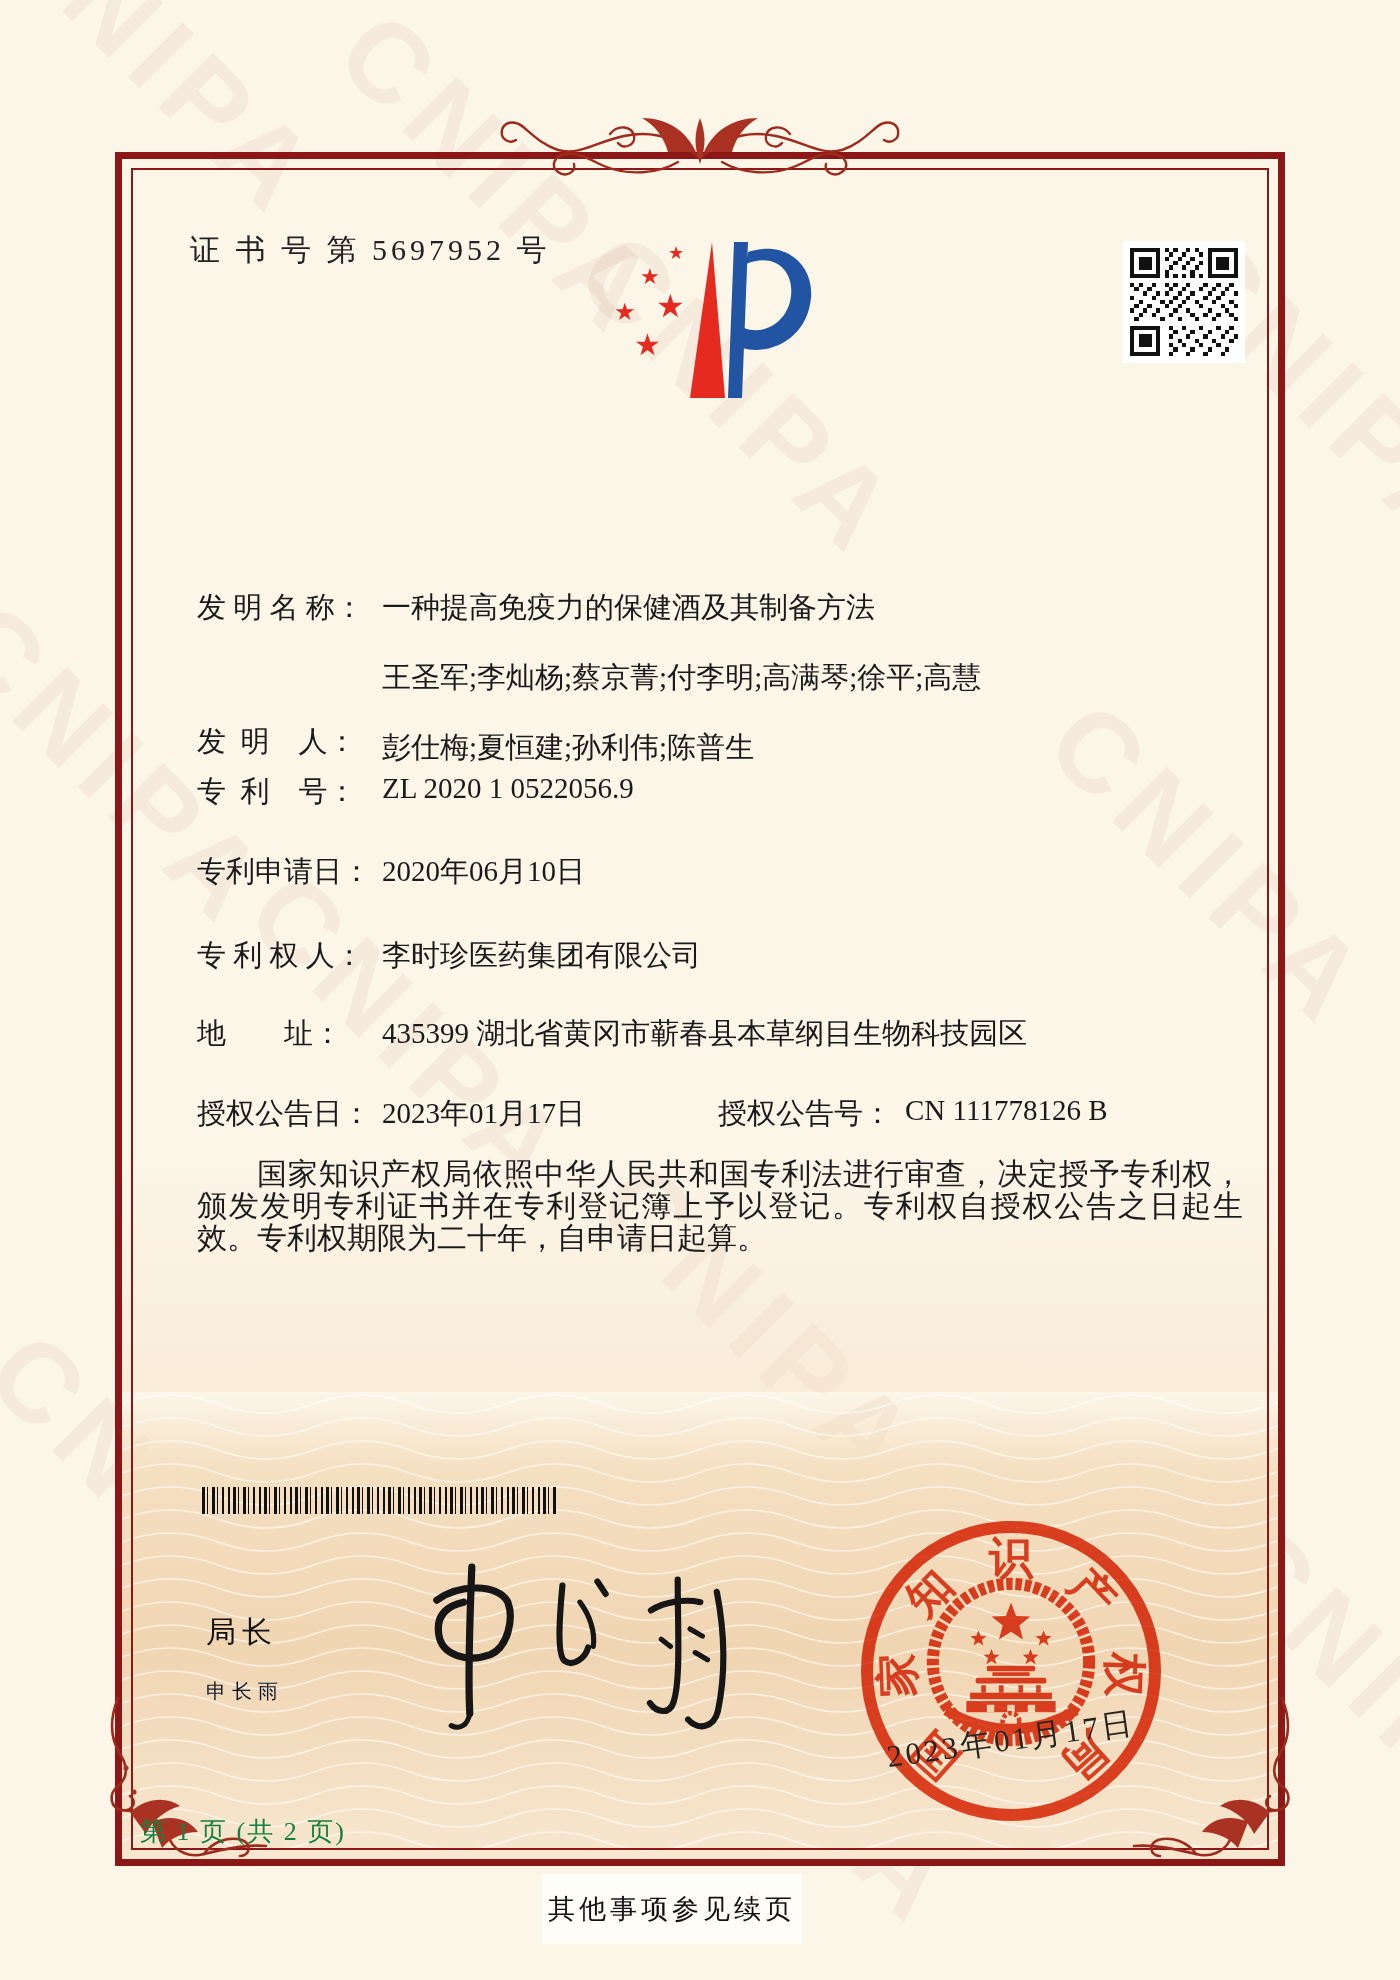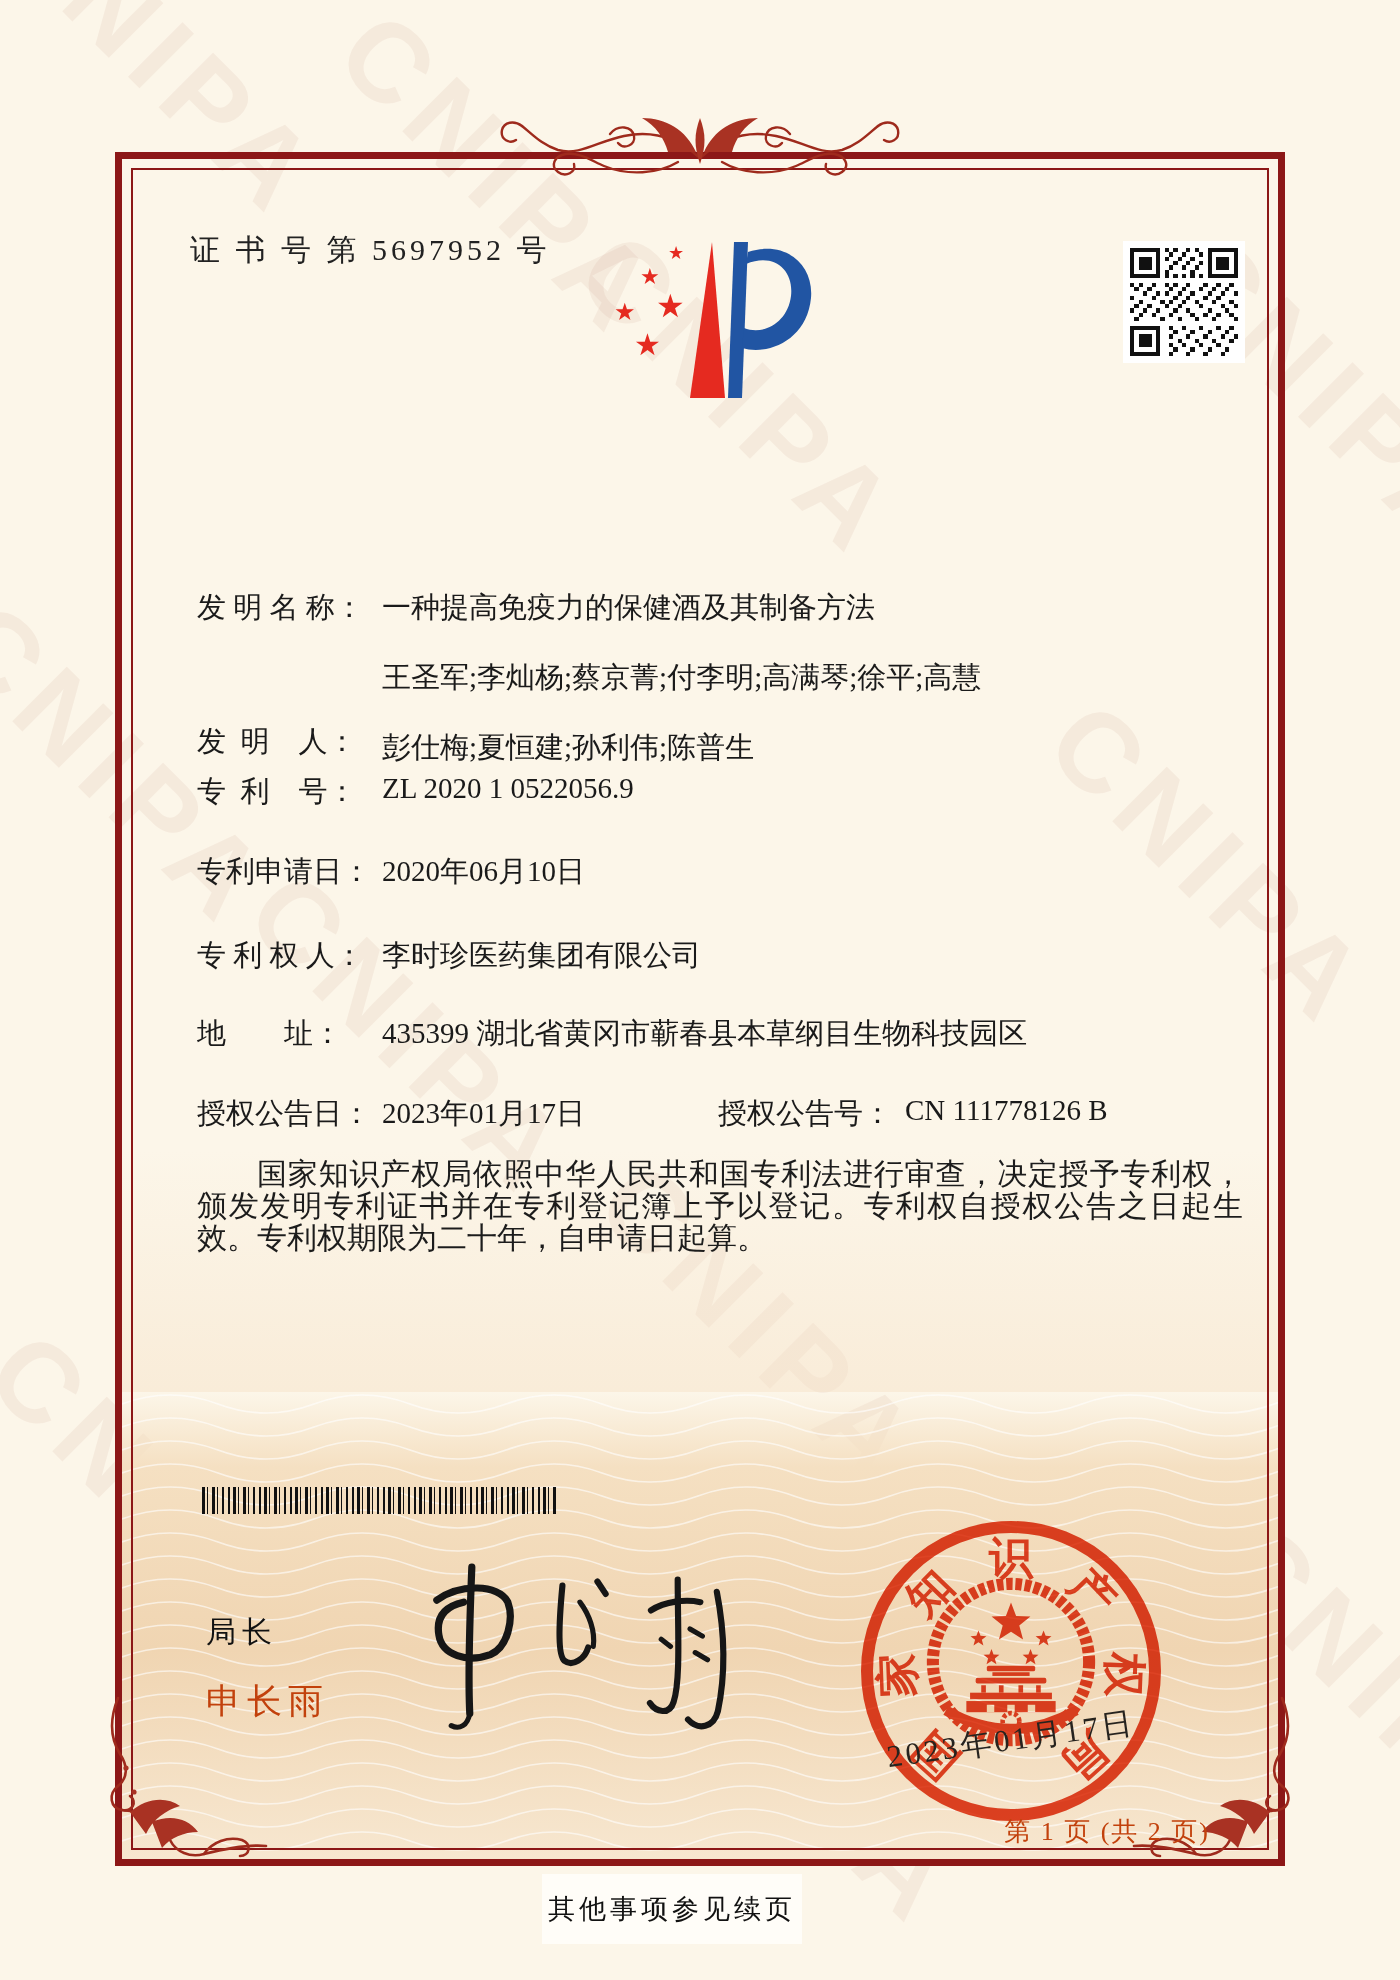--- a/index.html
+++ b/index.html
@@ -50,37 +50,37 @@
   .body-text p + p { margin-top:14px; }
 
   .barcode { position:absolute; left:202px; top:1487px; width:356px; height:27px;
     background:repeating-linear-gradient(90deg,
       #111 0 3px, transparent 3px 5px, #111 5px 6px, transparent 6px 10px,
       #111 10px 13px, transparent 13px 15px, #111 15px 16px, transparent 16px 20px,
       #111 20px 22px, transparent 22px 26px, #111 26px 28px, transparent 28px 31px); }
 
   .director-title { position:absolute; left:206px; top:1612px; font-size:30px;
                     letter-spacing:6px; color:#111; font-family:"Liberation Sans", sans-serif; }
-  .director-name  { position:absolute; left:206px; top:1678px; font-size:35px;
-                    letter-spacing:6px; color:#c2410c; font-family:"Liberation Sans", sans-serif; }
+  .director-name  { position:absolute; left:206px; top:1678px; font-size:20px;
+                    letter-spacing:6px; color:#0f172a; font-family:"Liberation Sans", sans-serif; }
   .signature { position:absolute; left:408px; top:1552px; width:350px; height:195px; }
 
   
   .seal { position:absolute; left:855px; top:1515px; width:312px; height:312px;
           mix-blend-mode:multiply; opacity:.95; }
   .seal-ring { position:absolute; inset:6px; border:12px solid #e23d1c; border-radius:50%; }
   .seal-char { position:absolute; left:50%; top:50%; font-size:44px; font-weight:bold;
                color:#e23d1c; }
   .seal-emblem { position:absolute; left:50%; top:47%; transform:translate(-50%,-50%); }
   .seal-date { position:absolute; left:0; top:204px; width:100%; text-align:center;
                font-size:31px; color:#1c1c1c; letter-spacing:3px; transform:rotate(-8deg);
                white-space:nowrap; }
 
-  .page-no { position:absolute; left:140px; top:1814px; width:1070px; text-align:right;
-             font-size:26px; color:#c2410c; letter-spacing:2px; }
+  .page-no { position:absolute; left:140px; top:1814px; width:1070px; text-align:left;
+             font-size:26px; color:#15803d; letter-spacing:2px; }
 
   .cont-note { position:absolute; left:542px; top:1874px; width:260px; height:70px;
                background:#fffdf8; display:flex; align-items:center; justify-content:center;
                font-size:27px; color:#111; letter-spacing:4px; white-space:nowrap; }
 </style>
 </head>
 <body>
 
 <div class="page">
 

